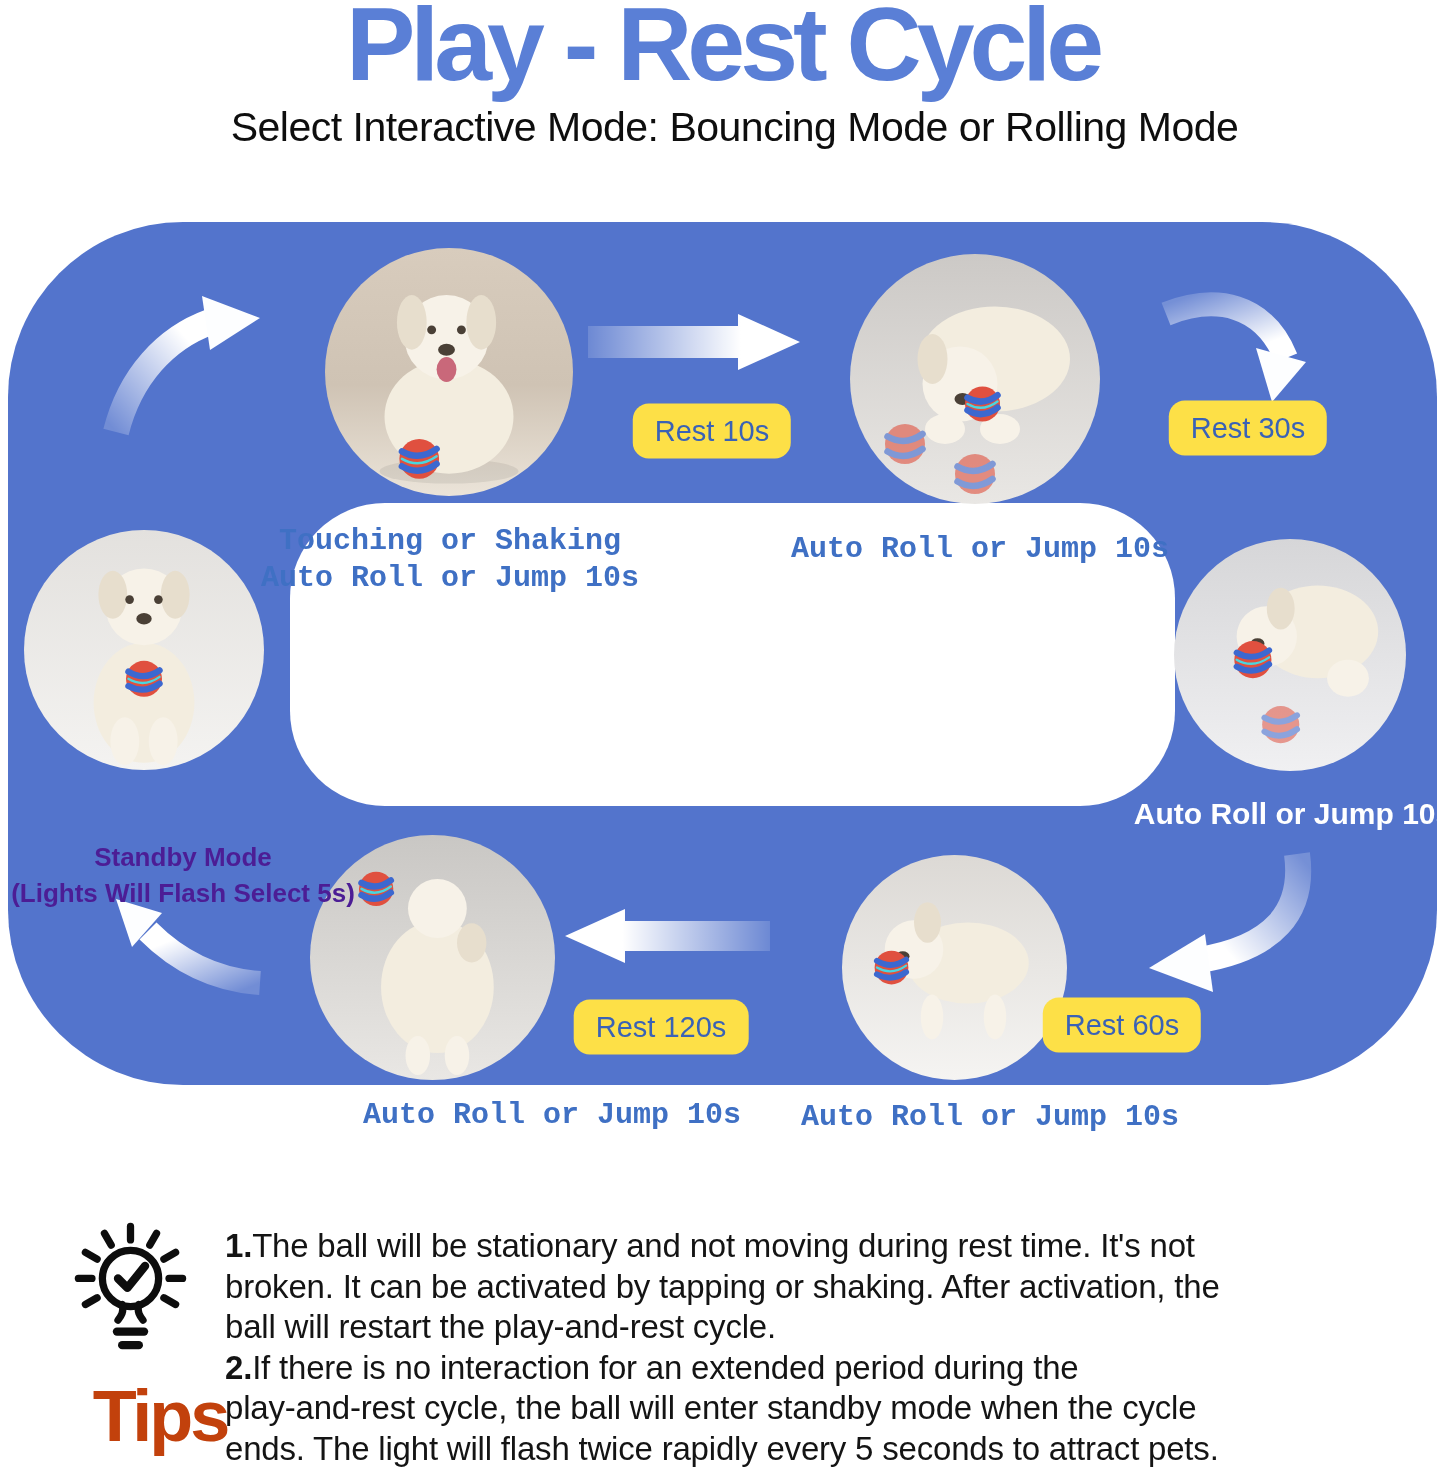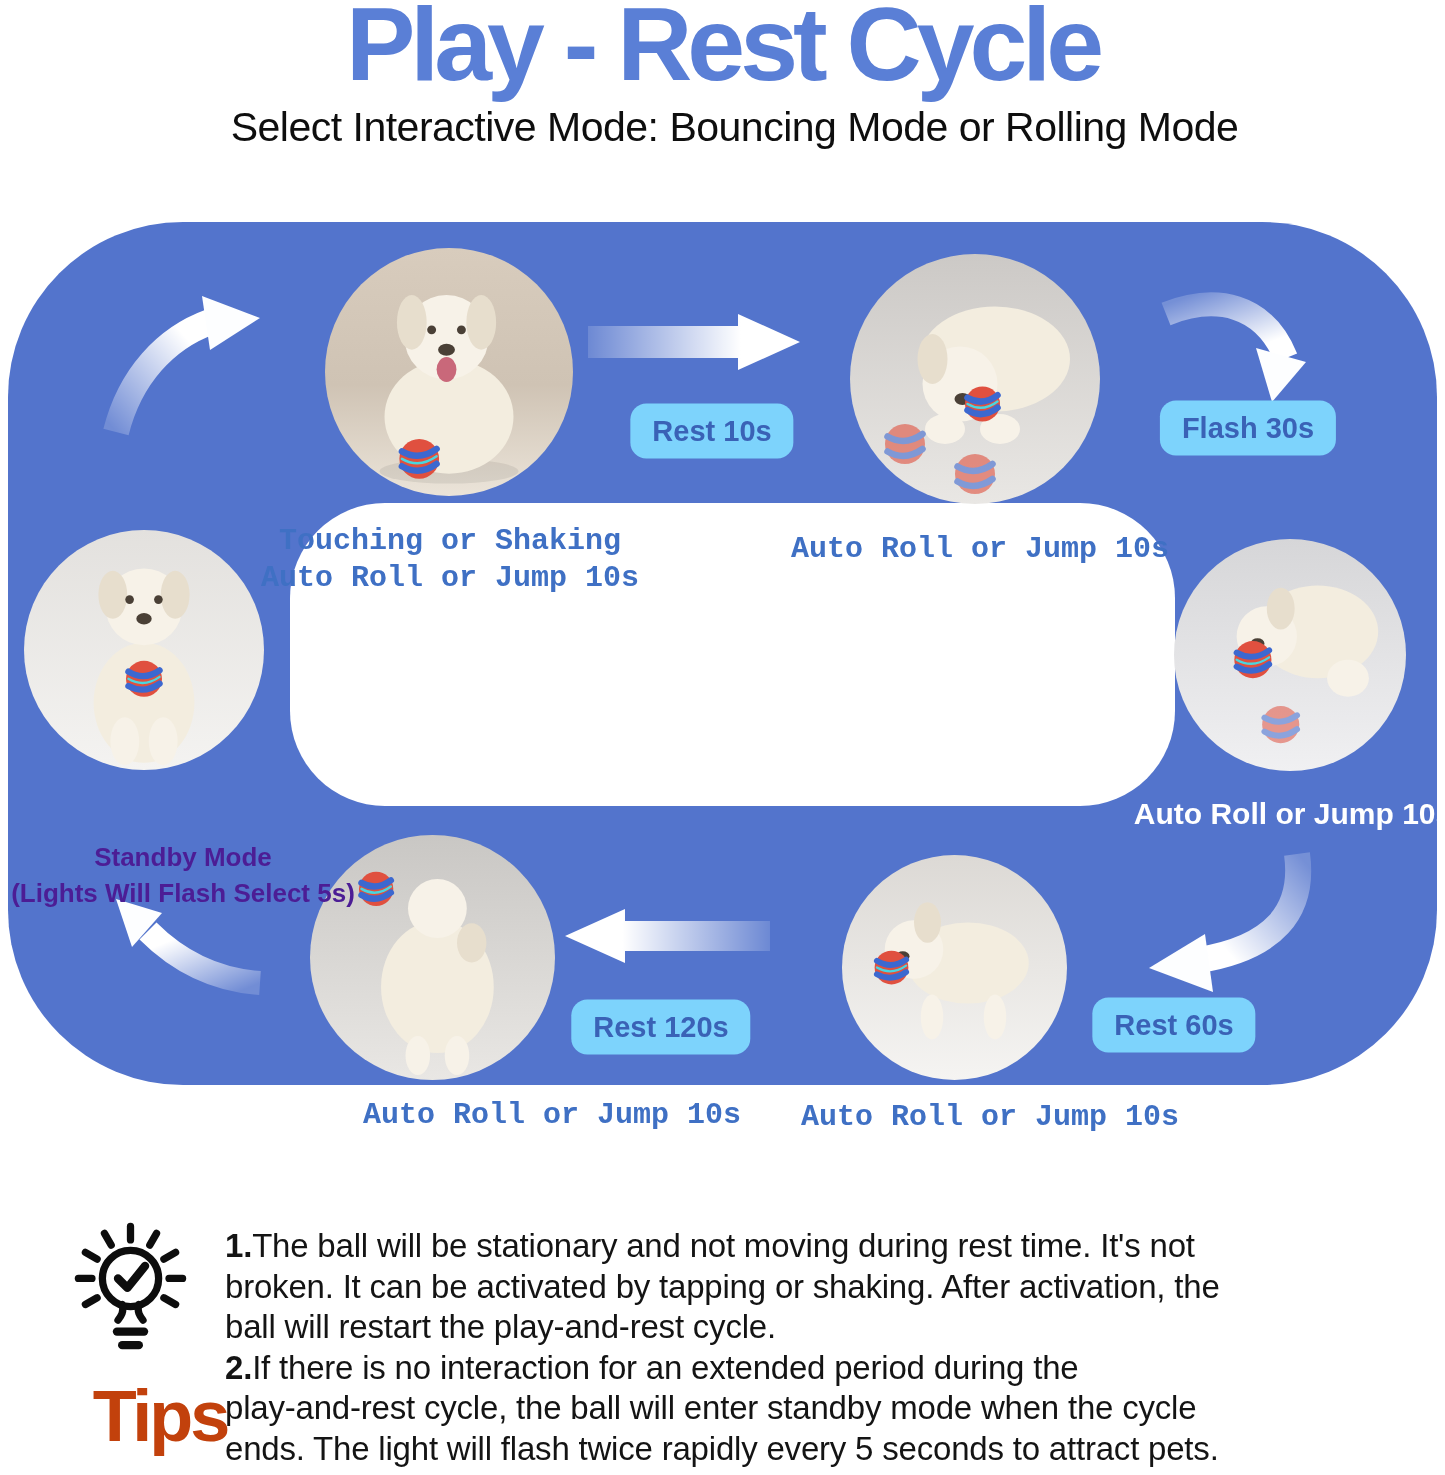--- a/index.html
+++ b/index.html
@@ -17,21 +17,21 @@
           font-family:"Liberation Sans",sans-serif;}
   .abs{position:absolute;}
   .title{left:0;top:-10px;width:100%;text-align:center;margin:0;
          color:var(--title-blue);font-weight:bold;font-size:104px;letter-spacing:-5px;line-height:108px;}
   .subtitle{left:12px;top:104px;width:100%;text-align:center;margin:0;
             color:#0e0e0e;font-size:41px;letter-spacing:-0.5px;}
   .cycle-bg{left:8px;top:222px;width:1429px;height:863px;background:var(--container-blue);border-radius:175px;}
   .center-panel{left:290px;top:503px;width:885px;height:303px;background:#fff;border-radius:95px;}
   .photo{border-radius:50%;overflow:hidden;}
   .photo svg{display:block;width:100%;height:100%;}
-  .pill{background:#7dd3fc;color:var(--pill-text-blue);font-weight:bold;font-size:29px;
+  .pill{background:#fde047;color:var(--pill-text-blue);font-weight:normal;font-size:29px;
         padding:11px 22px;border-radius:16px;white-space:nowrap;transform:translate(-50%,-50%);}
   .lbl{transform:translate(-50%,-50%);text-align:center;font-weight:bold;white-space:nowrap;line-height:37px;}
   .lbl.blue{color:var(--label-blue);font-size:30px;font-family:Liberation Mono, monospace;}
   .lbl.white{color:#ffffff;font-size:30px;}
   .lbl.standby{color:#4c1d95;font-size:26px;line-height:36px;margin-top:36px;}
   .arrow{pointer-events:none;}
   .ball-core{fill:var(--ball-red);}
   .ball-stripe{stroke:var(--ball-blue);stroke-width:2.6;fill:none;stroke-linecap:round;}
   .ball-stripe2{stroke:var(--ball-teal);stroke-width:1;fill:none;stroke-linecap:round;}
   .dog{fill:#f3eddf;}
@@ -292,22 +292,22 @@
       <g transform="translate(22,50)">
         <circle class="ball-core" r="7.5"></circle>
         <path class="ball-stripe" d="M-6.5,-3 Q0,1 6.5,-3.5"></path>
         <path class="ball-stripe" d="M-6.5,3 Q0,6.5 6.5,2"></path>
         <path class="ball-stripe2" d="M-6.5,0 Q0,3.8 6.5,-0.8"></path>
       </g>
     </svg>
   </div>
 
   <div class="abs pill" style="left:712px;top:431px">Rest 10s</div>
-  <div class="abs pill" style="left:1248px;top:428px">Flash 30s</div>
-  <div class="abs pill" style="left:1174px;top:1025px">Rest 60s</div>
+  <div class="abs pill" style="left:1248px;top:428px">Rest 30s</div>
+  <div class="abs pill" style="left:1122px;top:1025px">Rest 60s</div>
   <div class="abs pill" style="left:661px;top:1027px">Rest 120s</div>
 
   <div class="abs lbl blue" style="left:450px;top:560px">
     <div>Touching or Shaking</div>
     <div>Auto Roll or Jump 10s</div>
   </div>
 
   <div class="abs lbl blue" style="left:980px;top:549px">Auto Roll or Jump 10s</div>
 
   <div class="abs lbl white" style="left:1293px;top:813px">Auto Roll or Jump 10s</div>

